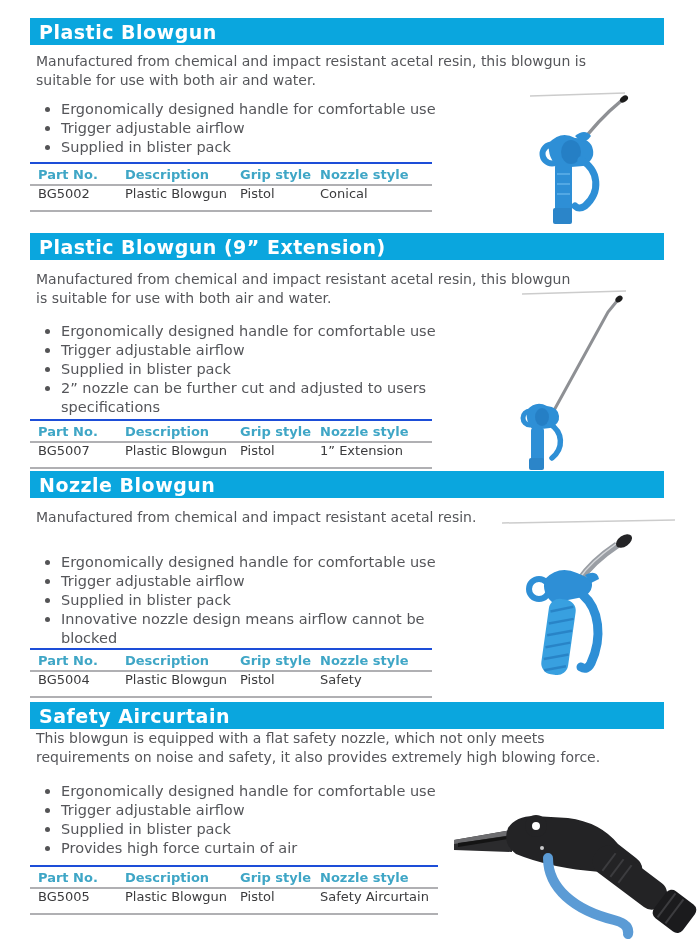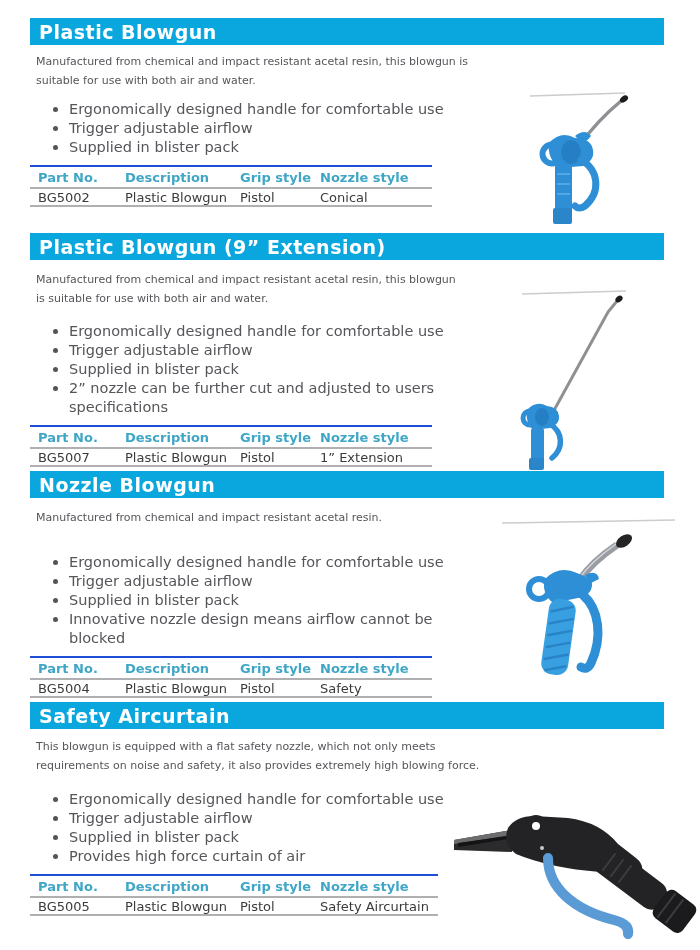--- a/index.html
+++ b/index.html
@@ -5,43 +5,43 @@
   html,body{margin:0;padding:0;background:#ffffff;}
   body{font-family:"DejaVu Sans","Liberation Sans",sans-serif;}
   #canvas{position:relative;width:700px;height:950px;background:#ffffff;overflow:hidden;}
 
   .product{position:absolute;left:30px;width:634px;}
   .s0{top:18px}.s1{top:233px}.s2{top:471px}.s3{top:702px}
 
   .bar{height:27px;background:#0aa6de;display:flex;align-items:center;padding-left:9px;box-sizing:border-box;}
   .bar-title{color:#ffffff;font-weight:700;font-size:19px;letter-spacing:.5px;white-space:nowrap;}
 
-  .desc{margin:0;padding-left:6px;color:#55565a;font-size:11px;line-height:19px;white-space:pre-line;}
+  .desc{margin:0;padding-left:6px;color:#55565a;font-size:14px;line-height:19px;white-space:pre-line;}
   .s0 .desc{margin-top:7px}
   .s1 .desc{margin-top:10px}
   .s2 .desc{margin-top:10px}
-  .s3 .desc{margin-top:8px}
-
-  .bullets{list-style:none;margin:8px;padding:0;}
+  .s3 .desc{}
+
+  .bullets{list-style:none;margin:0;padding:0;}
   .s0 .bullets{margin-top:10px}
   .s1 .bullets{margin-top:14px}
   .s2 .bullets{margin-top:26px}
   .s3 .bullets{margin-top:15px}
   .bullets li{position:relative;padding-left:31px;color:#55565a;font-size:14.5px;line-height:19px;}
   .dot{position:absolute;left:15px;top:7px;width:5px;height:5px;border-radius:50%;background:#545456;}
   .btext{white-space:pre-line;}
 
   .spec-table{width:402px;border-top:2px solid #1d4ed8;border-bottom:2px solid #b0b0b3;}
   .s3 .spec-table{width:408px}
   .s0 .spec-table{margin-top:5px}
   .s1 .spec-table{margin-top:2px}
   .s2 .spec-table{margin-top:0}
   .s3 .spec-table{margin-top:7px}
   .thead{display:flex;height:20px;align-items:center;border-bottom:2px solid #b0b0b3;}
-  .trow{display:flex;height:16px;align-items:center;}
+  .trow{display:flex;height:24px;}
   .c{box-sizing:border-box;white-space:nowrap;overflow:visible;}
   .c1{width:95px;padding-left:8px;}
   .c2{width:115px;}
   .c3{width:80px;}
   .c4{flex:1;}
   .thead .c{color:#3fa6c6;font-weight:700;font-size:13px;}
   .trow .c{color:#3b3b3d;font-size:13px;}
 
   figure{position:absolute;margin:0;padding:0;}
   .fig0{left:505px;top:88px;}

